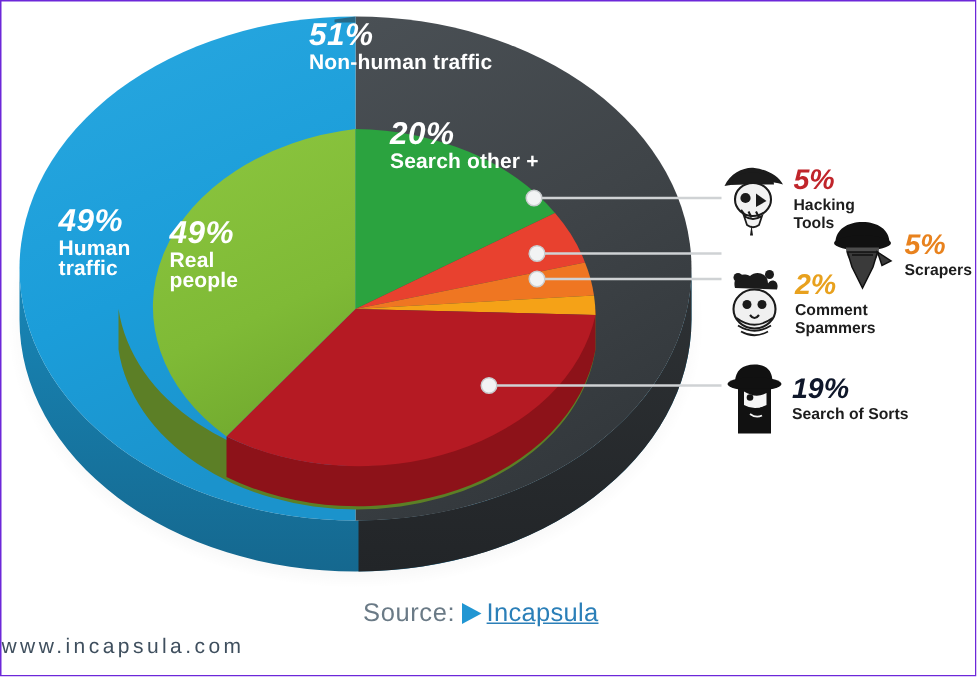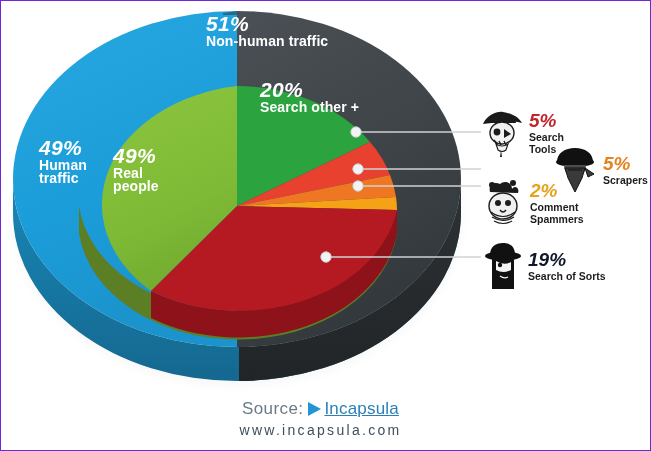--- a/index.html
+++ b/index.html
@@ -47,21 +47,21 @@
   }
   #co-hacking{left:478px;top:107px;}
   #co-scrapers{left:550px;top:143px;}
   #co-spammers{left:479px;top:178px;}
   #co-spies{left:481px;top:240px;}
 
   .ic{display:block;}
 
   
   #footer{
-    position:absolute;left:0;right:10px;top:398px;text-align:center;
+    position:absolute;left:0;right:10px;top:398px;text-align:left;
     color:#5c6b78;
   }
   #src-line{
     font-size:17px;letter-spacing:.4px;
     display:flex;align-items:center;justify-content:center;gap:5px;
     color:#6a7a86;
   }
   #src-label{font-weight:normal;}
   #brand{
     display:flex;align-items:center;gap:3px;
@@ -201,21 +201,21 @@
       <path d="M9 15 C9 10 15 7 23 7 C31 7 37 10 37 15 Z" fill="#1b1b1b"></path>
       <ellipse cx="23" cy="25" rx="12" ry="11" fill="#f2f2f2" stroke="#1b1b1b" stroke-width="1.4"></ellipse>
       <circle cx="18" cy="24" r="3.4" fill="#1b1b1b"></circle>
       <path d="M25 21 l7 5 -7 4 z" fill="#1b1b1b"></path>
       <path d="M15 32 l3 4 M20 33 l2 4 M25 33 l2 4" stroke="#1b1b1b" stroke-width="1.4"></path>
       <path d="M17 36 q6 4 12 0 l-2 6 q-4 3 -8 0 z" fill="#f2f2f2" stroke="#1b1b1b" stroke-width="1.2"></path>
       <path d="M22 42 l1 7 -2 0 z" fill="#1b1b1b"></path>
     </svg>
     <div class="txt">
       <div class="pct" style="color:#c0252b">5%</div>
-      <div class="cap">Search</div>
+      <div class="cap">Hacking</div>
       <div class="cap">Tools</div>
     </div>
   </div>
 
   <div class="callout" id="co-scrapers">
     <svg class="ic" width="48" height="52" viewBox="0 0 48 52">
       <path d="M6 18 C6 9 14 4 24 4 C34 4 42 9 42 18 C34 15 14 15 6 18 Z" fill="#111"></path>
       <ellipse cx="24" cy="18" rx="19" ry="5" fill="#111"></ellipse>
       <path d="M13 21 C13 28 17 33 24 33 C31 33 35 28 35 21 Z" fill="#4d4d4d"></path>
       <path d="M14 24 l20 0 -3 10 -7 14 -7 -14 z" fill="#3a3a3a" stroke="#111" stroke-width="1"></path>

